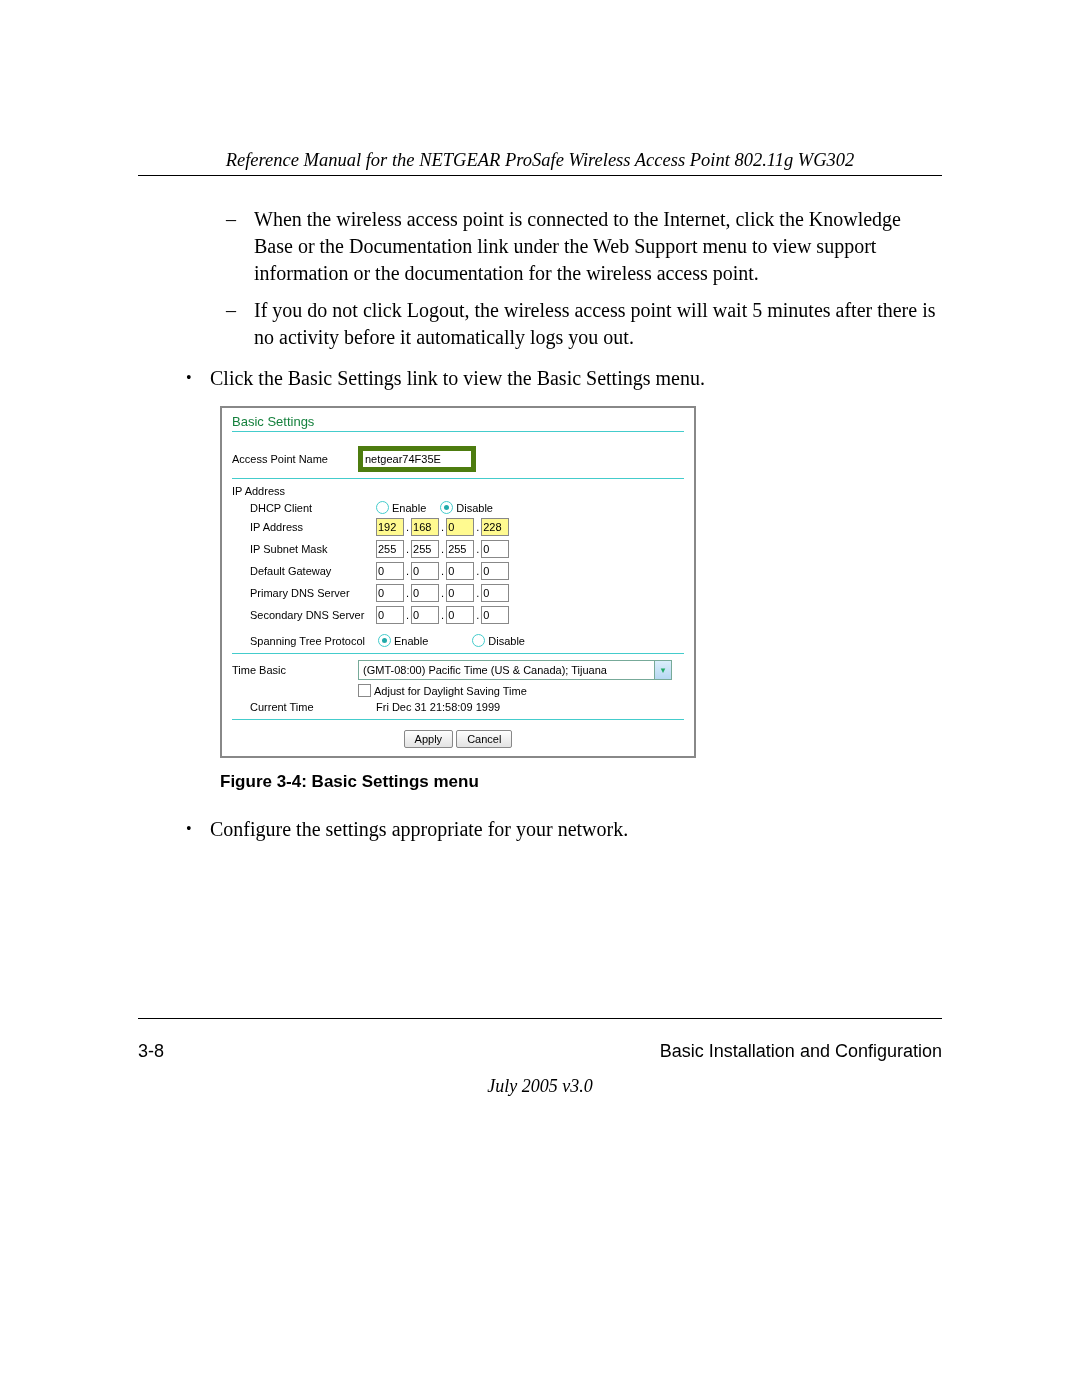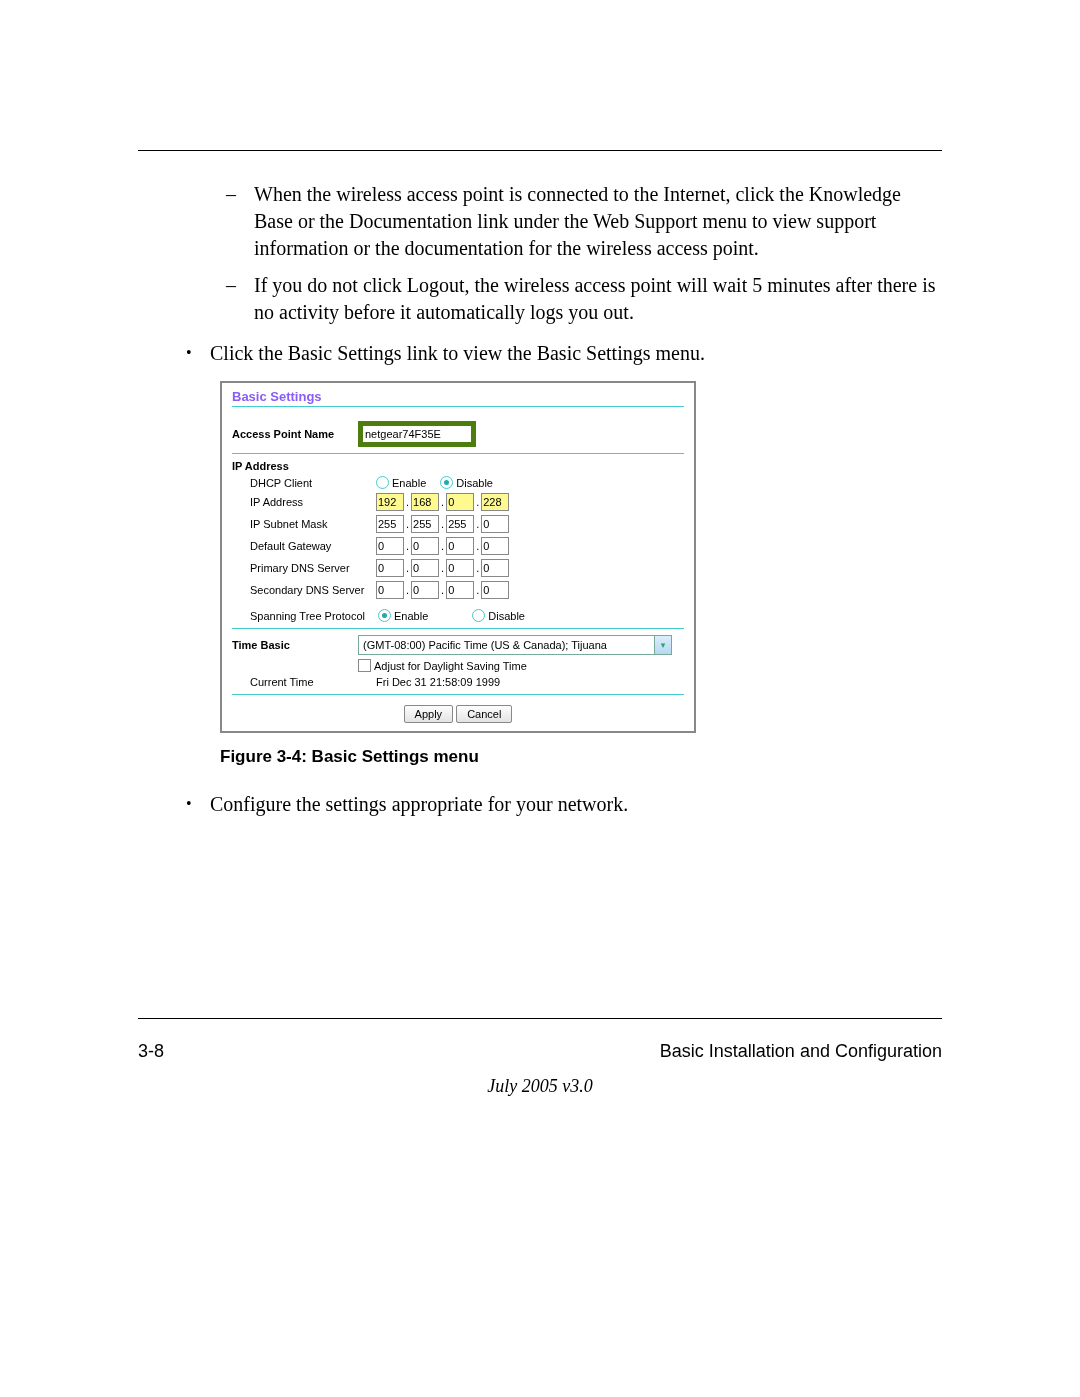--- a/index.html
+++ b/index.html
@@ -74,22 +74,22 @@
   .panel {
     width: 452px;
     border: 2px solid #888;
     background: #fff;
     font-family: Arial, Helvetica, sans-serif;
     font-size: 11px;
     color: #000;
     padding: 6px 10px 8px 10px;
   }
   .panel-title {
-    color: #8b5cf6;
-    font-weight: bold;
+    color: #15803d;
+    font-weight: normal;
     font-size: 13px;
     margin-bottom: 2px;
   }
   .sep {
     height: 1px;
     background: #4cc;
     margin: 2px 0 14px 0;
   }
   .sep2 {
     height: 1px;
@@ -99,21 +99,21 @@
   .row {
     display: flex;
     align-items: center;
     margin: 4px 0;
   }
   .label-col {
     width: 126px;
     display: inline-block;
   }
   .label-bold {
-    font-weight: bold;
+    font-weight: normal;
   }
   .sub-label {
     padding-left: 18px;
     display: inline-block;
     width: 108px;
   }
   .input-name {
     width: 104px;
     height: 16px;
     border: 5px solid #4d7c0f;
@@ -225,20 +225,21 @@
     font-family: "Times New Roman", serif;
     font-style: italic;
     font-size: 18px;
     margin-top: 14px;
   }
 </style>
 </head>
 <body>
 
 <div class="page">
+  <div class="header-line">Reference Manual for the NETGEAR ProSafe Wireless Access Point 802.11g WG302</div>
   <hr class="rule">
 
   <div class="body-text">
     <div class="dash-item">
       <span class="dash">–</span>
       <span>When the wireless access point is connected to the Internet, click the Knowledge Base or the Documentation link under the Web Support menu to view support information or the documentation for the wireless access point.</span>
     </div>
     <div class="dash-item">
       <span class="dash">–</span>
       <span>If you do not click Logout, the wireless access point will wait 5 minutes after there is no activity before it automatically logs you out.</span>

